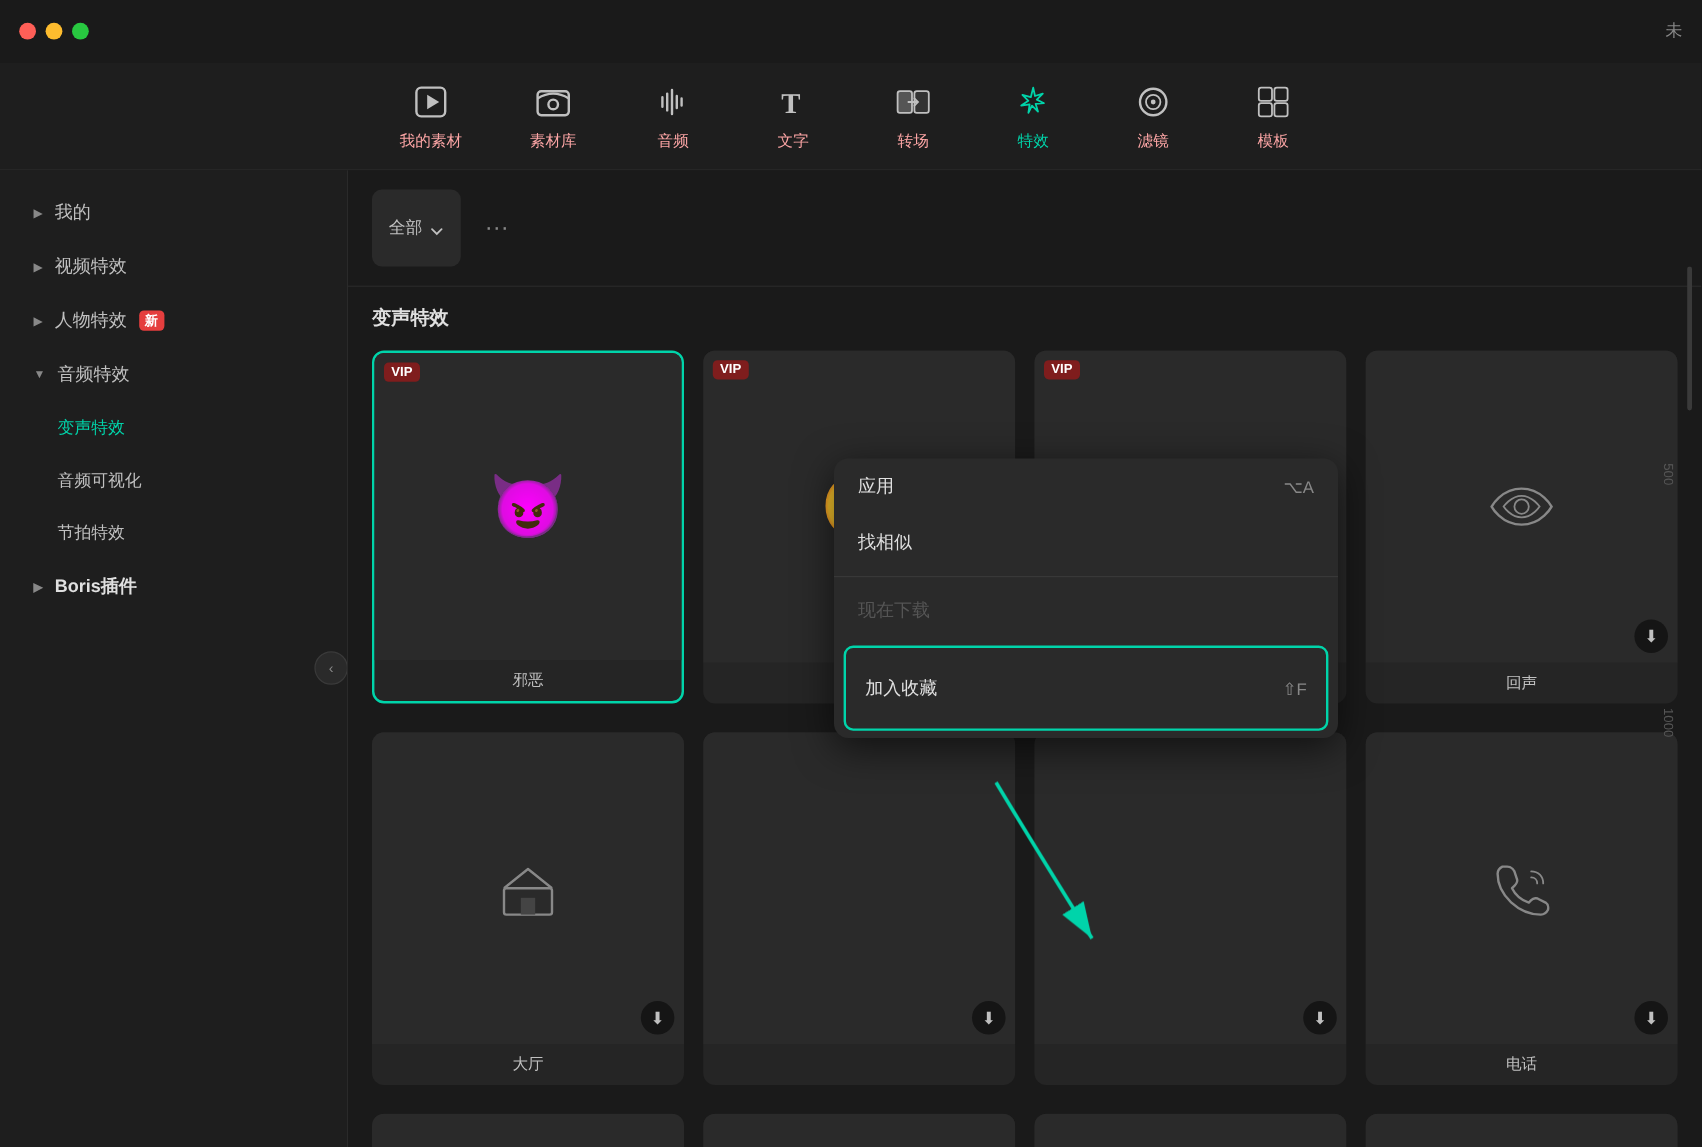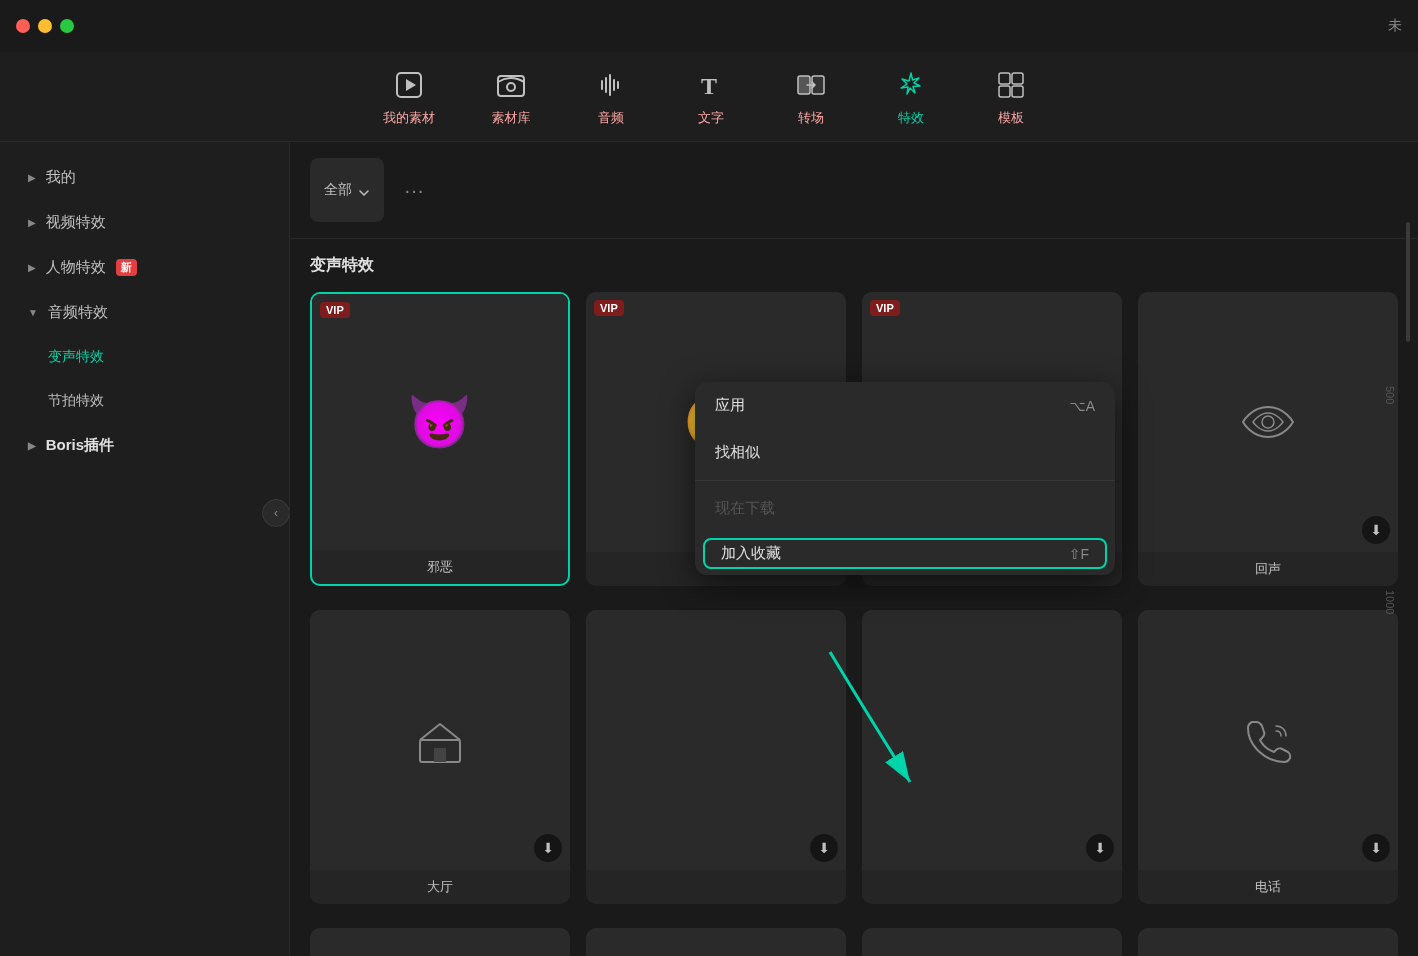--- a/index.html
+++ b/index.html
@@ -373,20 +373,30 @@
     <div class="nav-icon">
       <svg width="30" height="30" viewBox="0 0 30 30" fill="none">
         <path d="M15 3 L16.5 10 L23 8 L18 13 L24 16 L17 16.5 L19 23 L14 18 L11 24 L12 17 L5 18 L11 14 L6 9 L13 11 Z" stroke="#00d4aa" stroke-width="1.5" fill="none" stroke-linejoin="round"></path>
       </svg>
     </div>
     <div class="nav-label" style="color:#00d4aa">特效</div>
   </div>
   <div class="nav-item">
     <div class="nav-icon">
       <svg width="30" height="30" viewBox="0 0 30 30" fill="none">
+        <circle cx="15" cy="15" r="11" stroke="#c0c0c0" stroke-width="2" fill="none"></circle>
+        <circle cx="15" cy="15" r="6" stroke="#c0c0c0" stroke-width="1.5" fill="none"></circle>
+        <circle cx="15" cy="15" r="2" fill="#c0c0c0"></circle>
+      </svg>
+    </div>
+    <div class="nav-label">滤镜</div>
+  </div>
+  <div class="nav-item">
+    <div class="nav-icon">
+      <svg width="30" height="30" viewBox="0 0 30 30" fill="none">
         <rect x="3" y="3" width="11" height="11" rx="2" stroke="#c0c0c0" stroke-width="1.5" fill="none"></rect>
         <rect x="16" y="3" width="11" height="11" rx="2" stroke="#c0c0c0" stroke-width="1.5" fill="none"></rect>
         <rect x="3" y="16" width="11" height="11" rx="2" stroke="#c0c0c0" stroke-width="1.5" fill="none"></rect>
         <rect x="16" y="16" width="11" height="11" rx="2" stroke="#c0c0c0" stroke-width="1.5" fill="none"></rect>
       </svg>
     </div>
     <div class="nav-label">模板</div>
   </div>
 </div>
 
@@ -412,20 +422,23 @@
 
     <div class="sidebar-item">
       <span class="sidebar-arrow">▼</span>
       <span>音频特效</span>
     </div>
 
     <div class="sidebar-item sub active">
       <span style="color:#00d4aa">变声特效</span>
     </div>
 
+    <div class="sidebar-item sub">
+      <span>音频可视化</span>
+    </div>
 
     <div class="sidebar-item sub">
       <span>节拍特效</span>
     </div>
 
     <div class="sidebar-item bold">
       <span class="sidebar-arrow">▶</span>
       <span>Boris插件</span>
     </div>
 
@@ -584,21 +597,21 @@
         <span>找相似</span>
         <span class="context-menu-shortcut"></span>
       </div>
       <div class="context-menu-divider"></div>
 
       <div class="context-menu-item disabled">
         <span>现在下载</span>
         <span class="context-menu-shortcut"></span>
       </div>
 
-      <div class="context-menu-item active" style="border:2px solid #00d4aa; border-radius:8px; margin:6px 8px; padding:4px 16px;">
+      <div class="context-menu-item active" style="border:2px solid #00d4aa; border-radius:8px; margin:6px 8px; padding:24px 16px;">
         <span>加入收藏</span>
         <span class="context-menu-shortcut">⇧F</span>
       </div>
     </div>
 
     <svg class="arrow-svg" width="200" height="200" viewBox="0 0 200 200">
       <defs>
         <marker id="arrowhead" markerWidth="10" markerHeight="7" refX="10" refY="3.5" orient="auto">
           <polygon points="0 0, 10 3.5, 0 7" fill="#00d4aa"></polygon>
         </marker>

